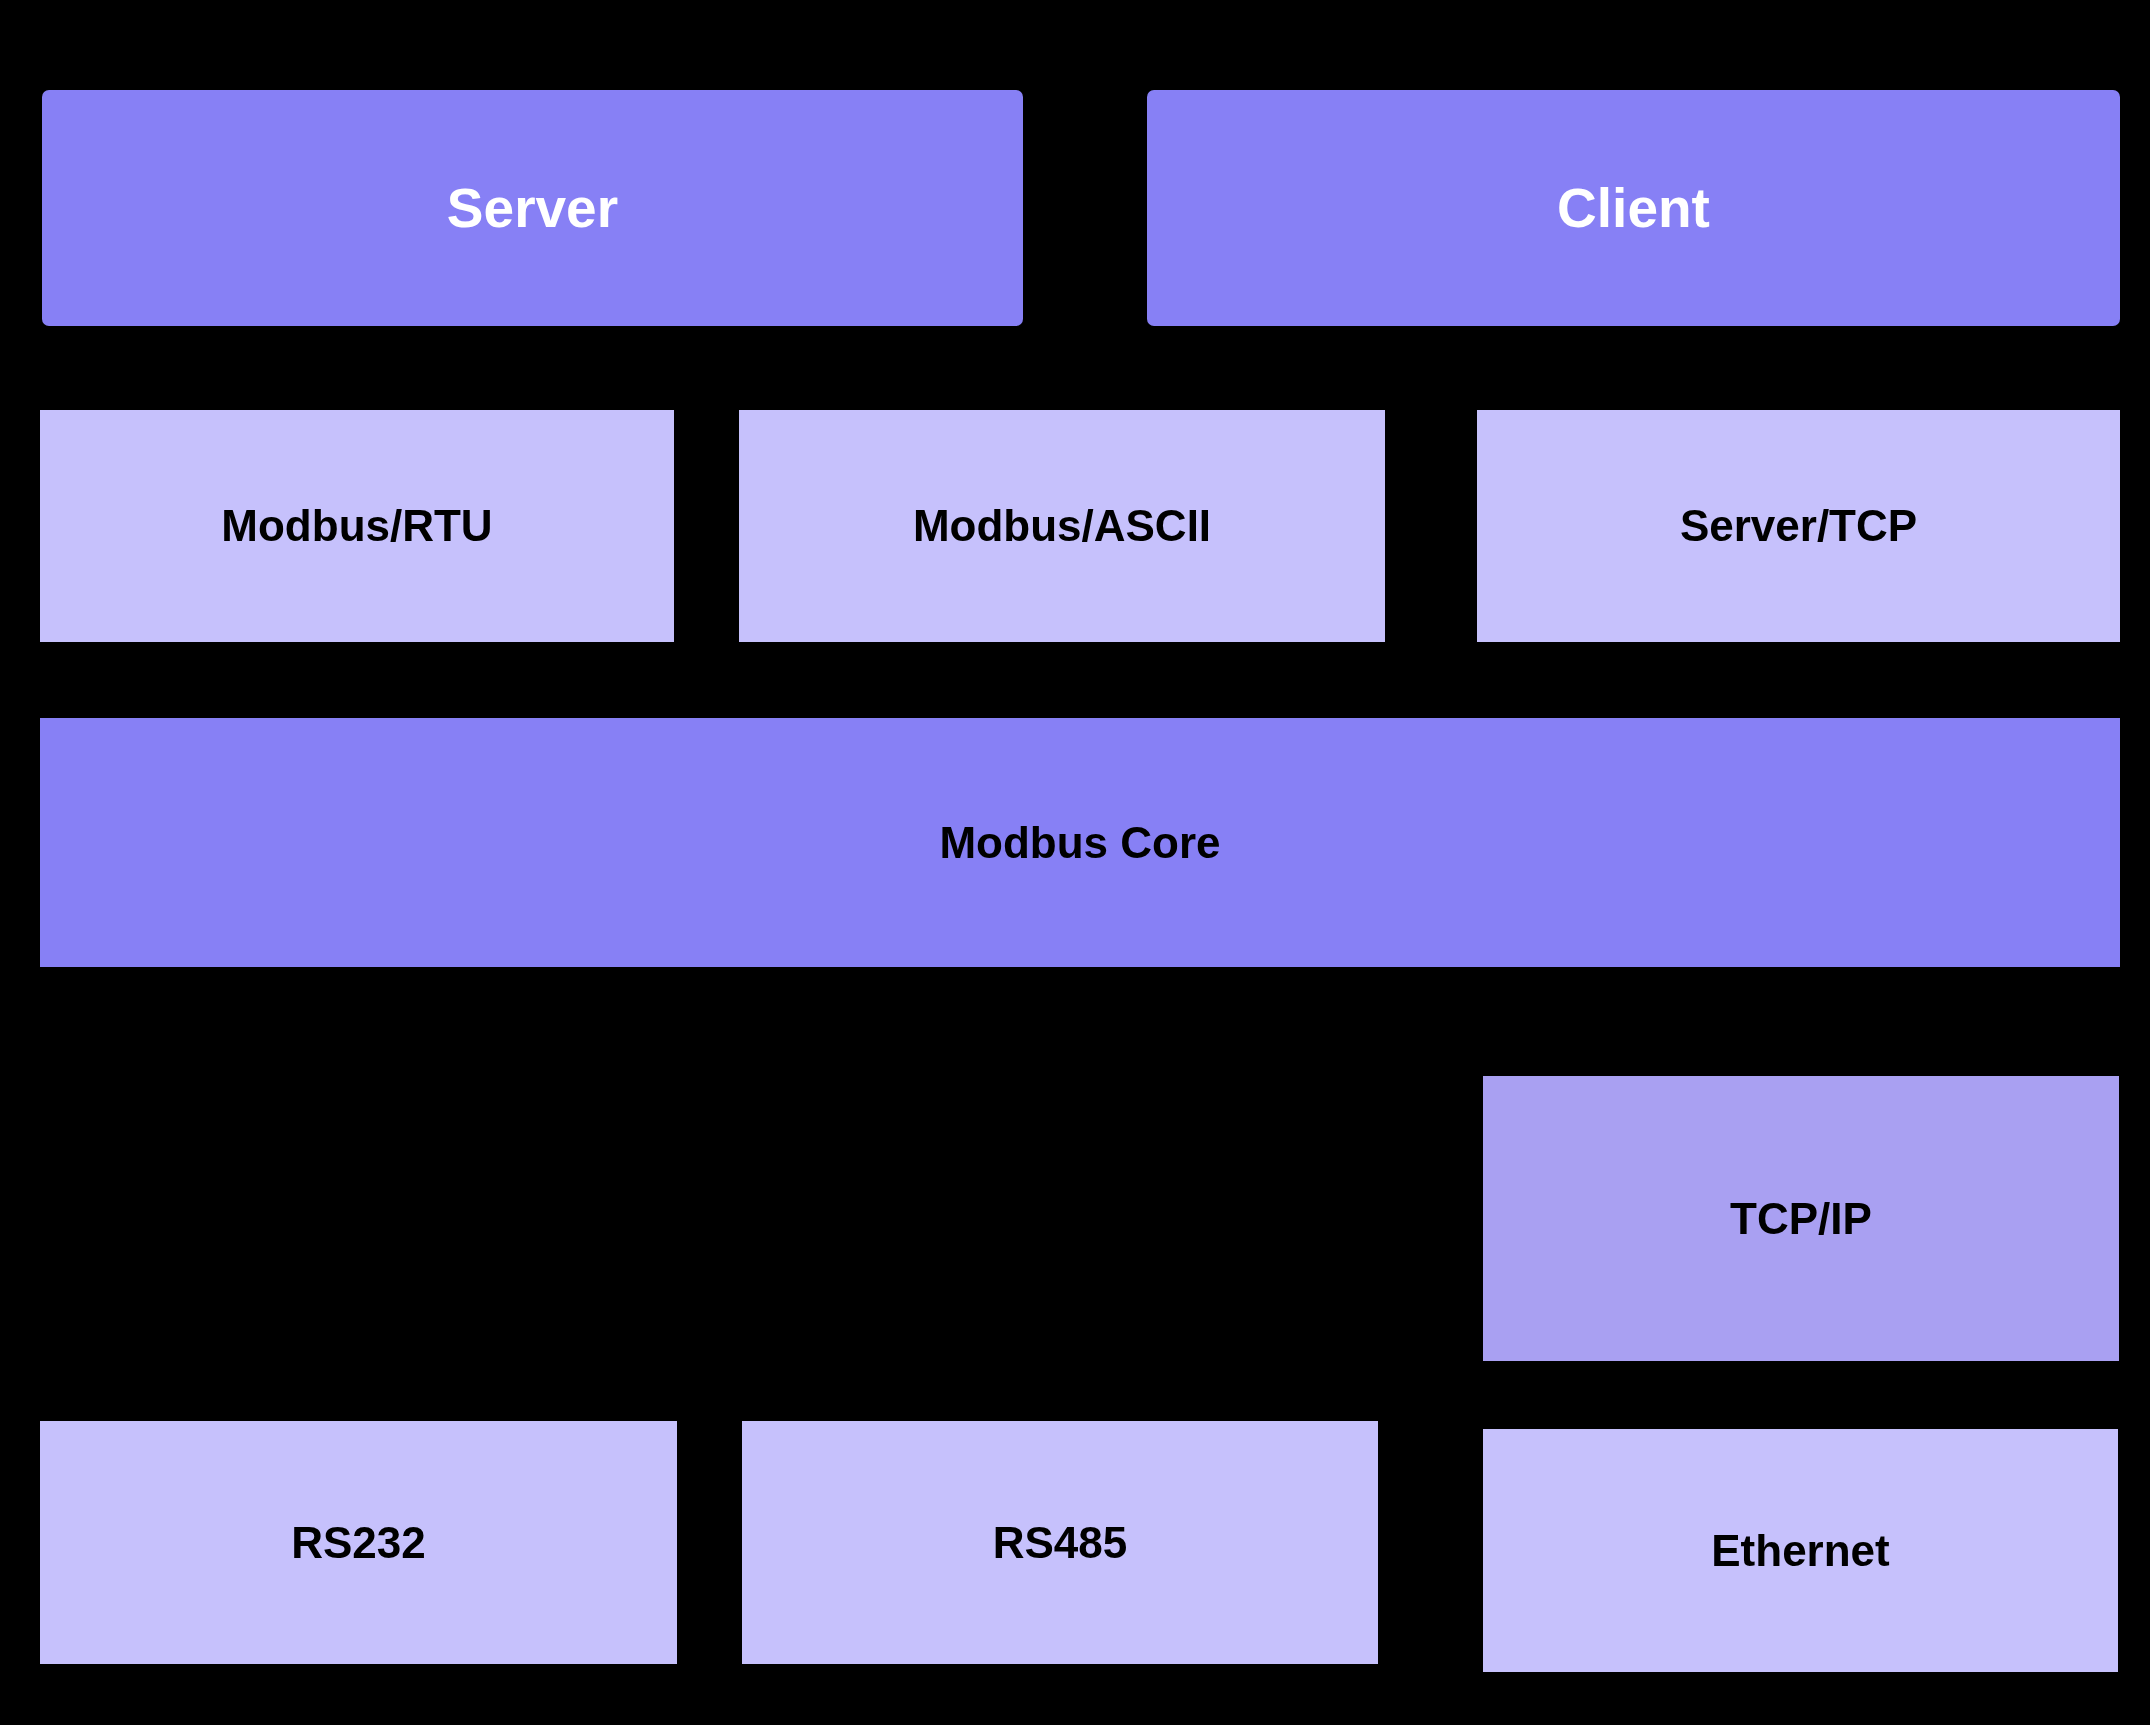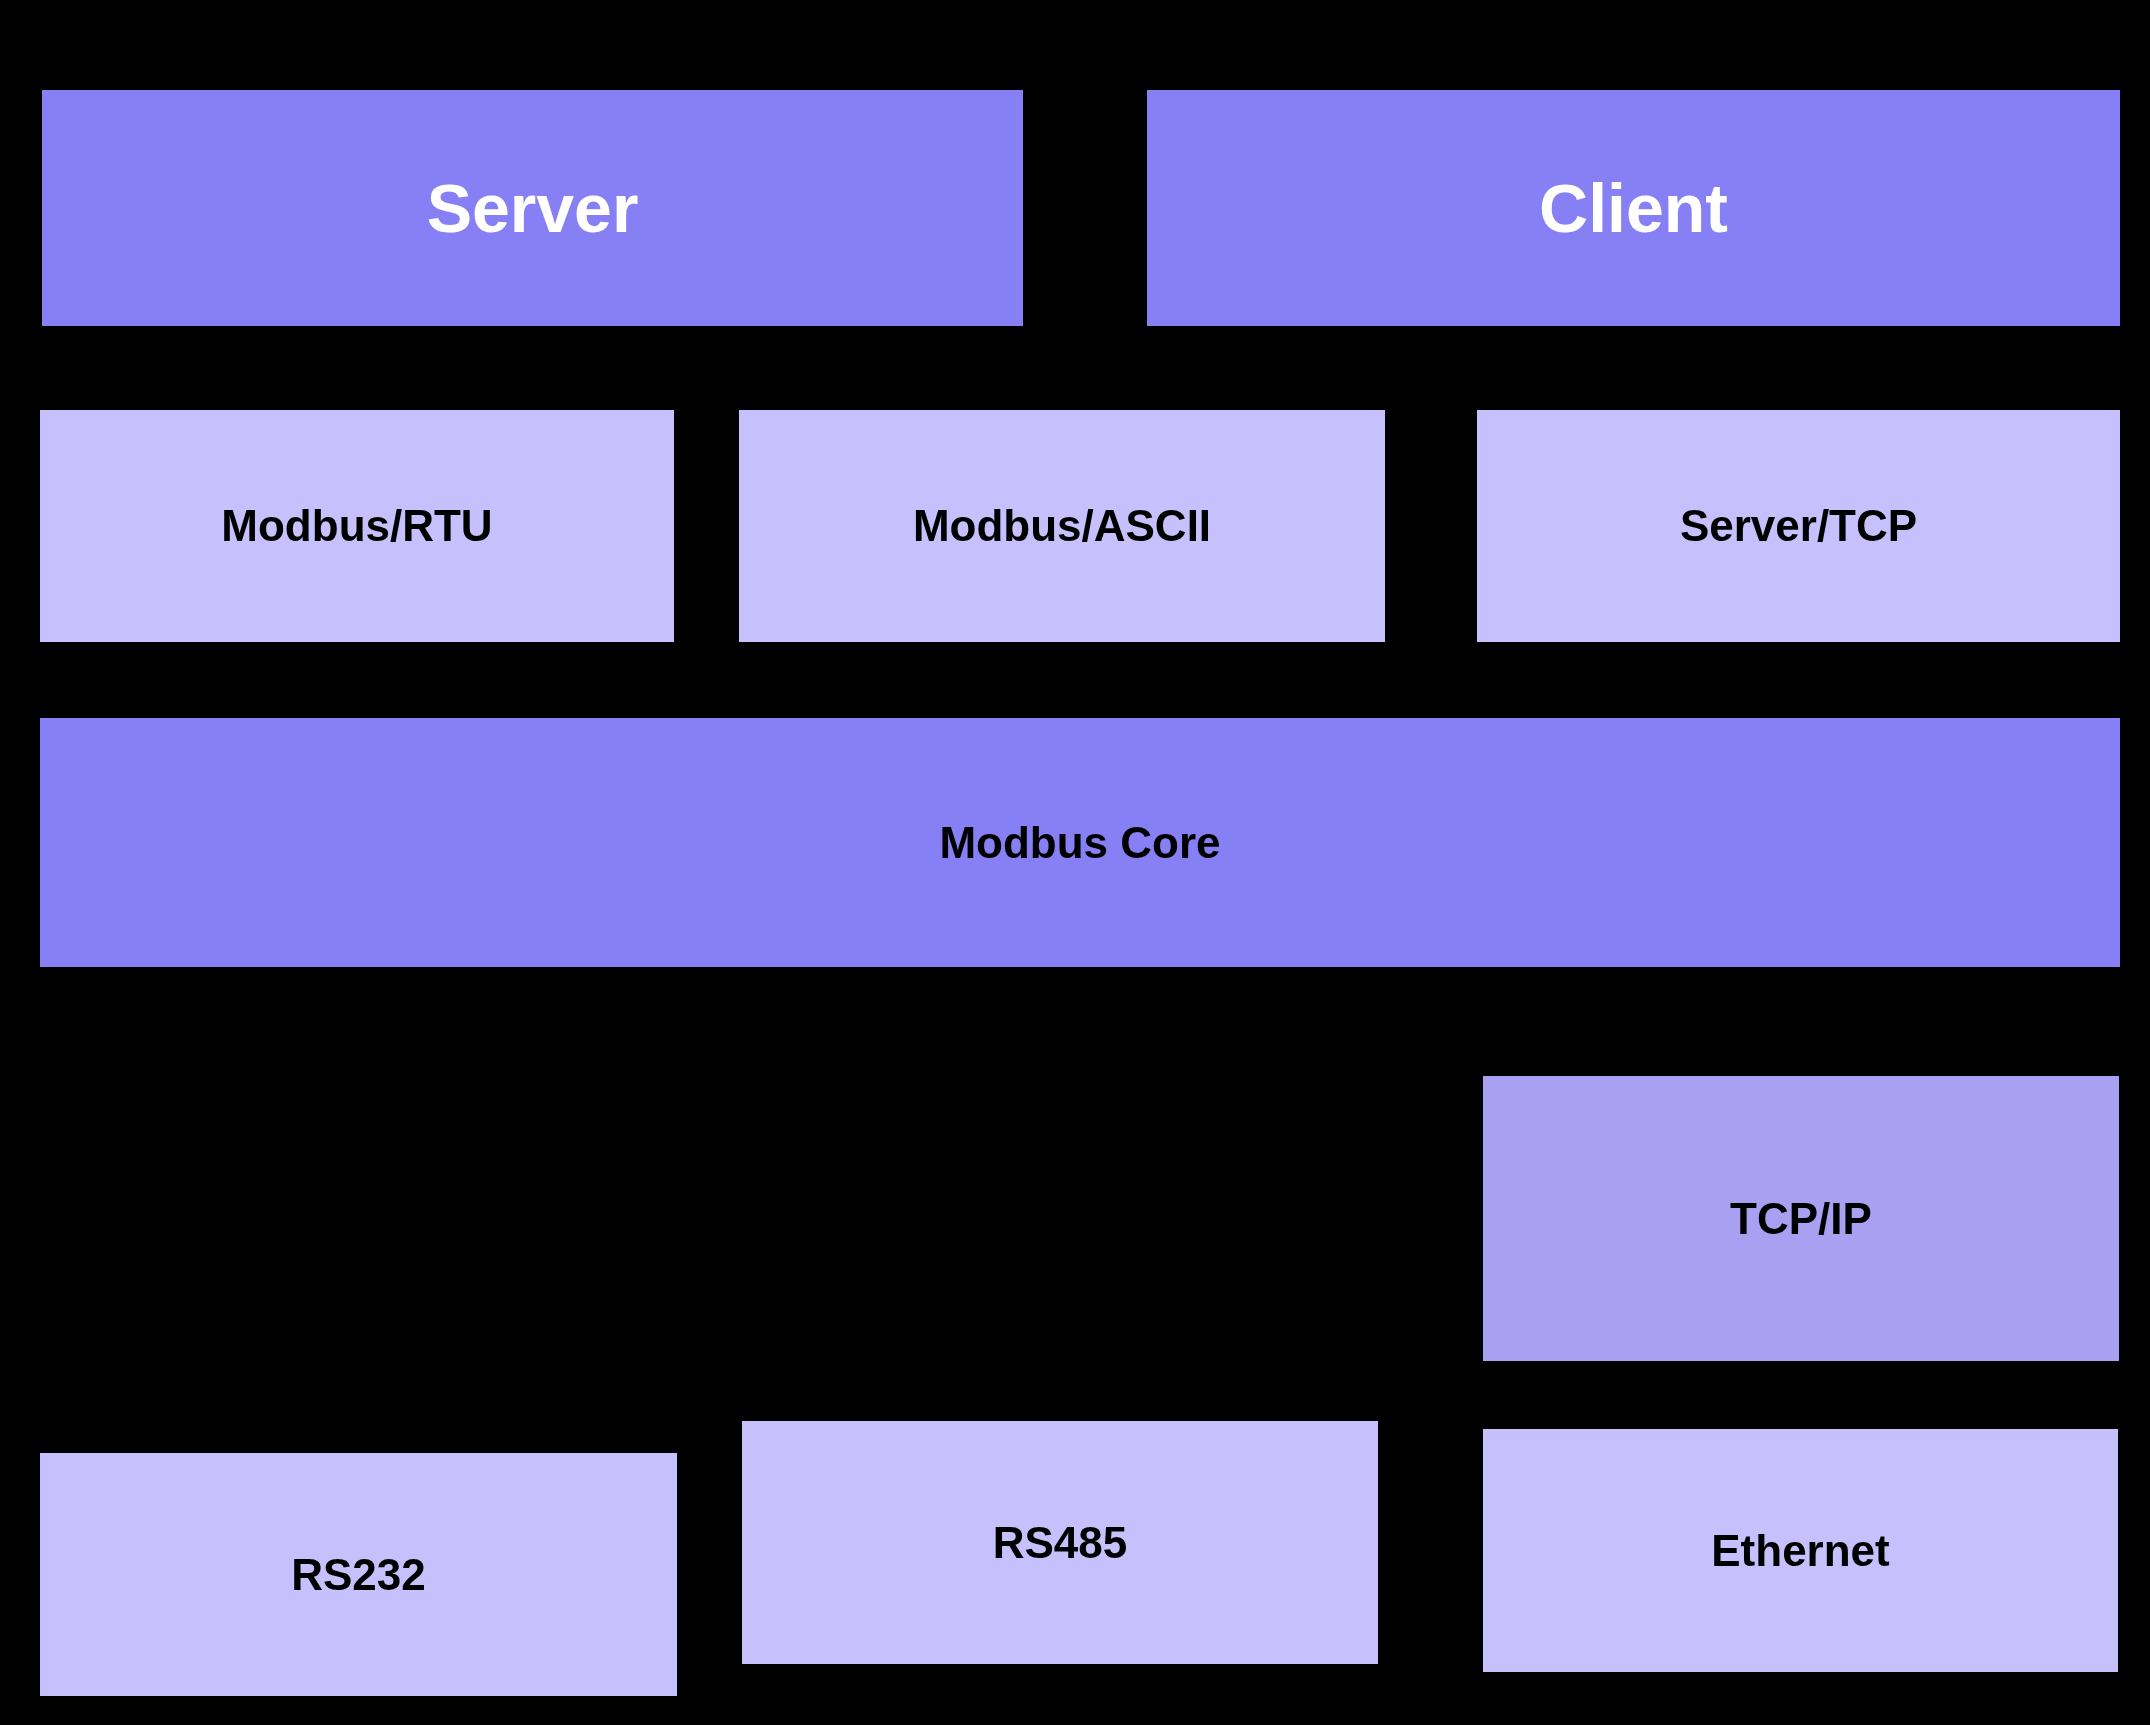--- a/index.html
+++ b/index.html
@@ -22,31 +22,31 @@
     position:absolute;
     display:flex;
     align-items:center;
     justify-content:center;
     font-weight:700;
     line-height:1;
   }
   .primary{background:var(--primary-box);}
   .secondary{background:var(--secondary-box);}
   .light{background:var(--light-box);}
-  .text-light{color:var(--text-on-primary);font-size:68px;}
+  .text-light{color:var(--text-on-primary);font-size:55px;border-radius:7px;}
   .text-dark{color:var(--text-dark);font-size:44px;}
 
   .pos-server  {left:42px;  top:90px;  width:981px; height:236px;}
   .pos-client  {left:1147px;top:90px;  width:973px; height:236px;}
   .pos-rtu     {left:40px;  top:410px;  width:634px;  height:232px;}
   .pos-ascii   {left:739px; top:410px;  width:646px;  height:232px;}
   .pos-mtcp    {left:1477px;top:410px;  width:643px;  height:232px;}
   .pos-core    {left:40px;  top:718px;  width:2080px; height:249px;}
   .pos-tcpip   {left:1483px;top:1076px; width:636px;  height:285px;}
-  .pos-rs232   {left:40px;  top:1421px; width:637px;  height:243px;margin-top:32px;}
+  .pos-rs232   {left:40px;  top:1421px; width:637px;  height:243px;}
   .pos-rs485   {left:742px; top:1421px; width:636px;  height:243px;}
   .pos-ethernet{left:1483px;top:1421px; width:635px;  height:243px;margin-top:8px;}
 </style>
 </head>
 <body>
 
 <div id="canvas">
 
   <div class="box primary text-light pos-server">
     <span>Server</span>

